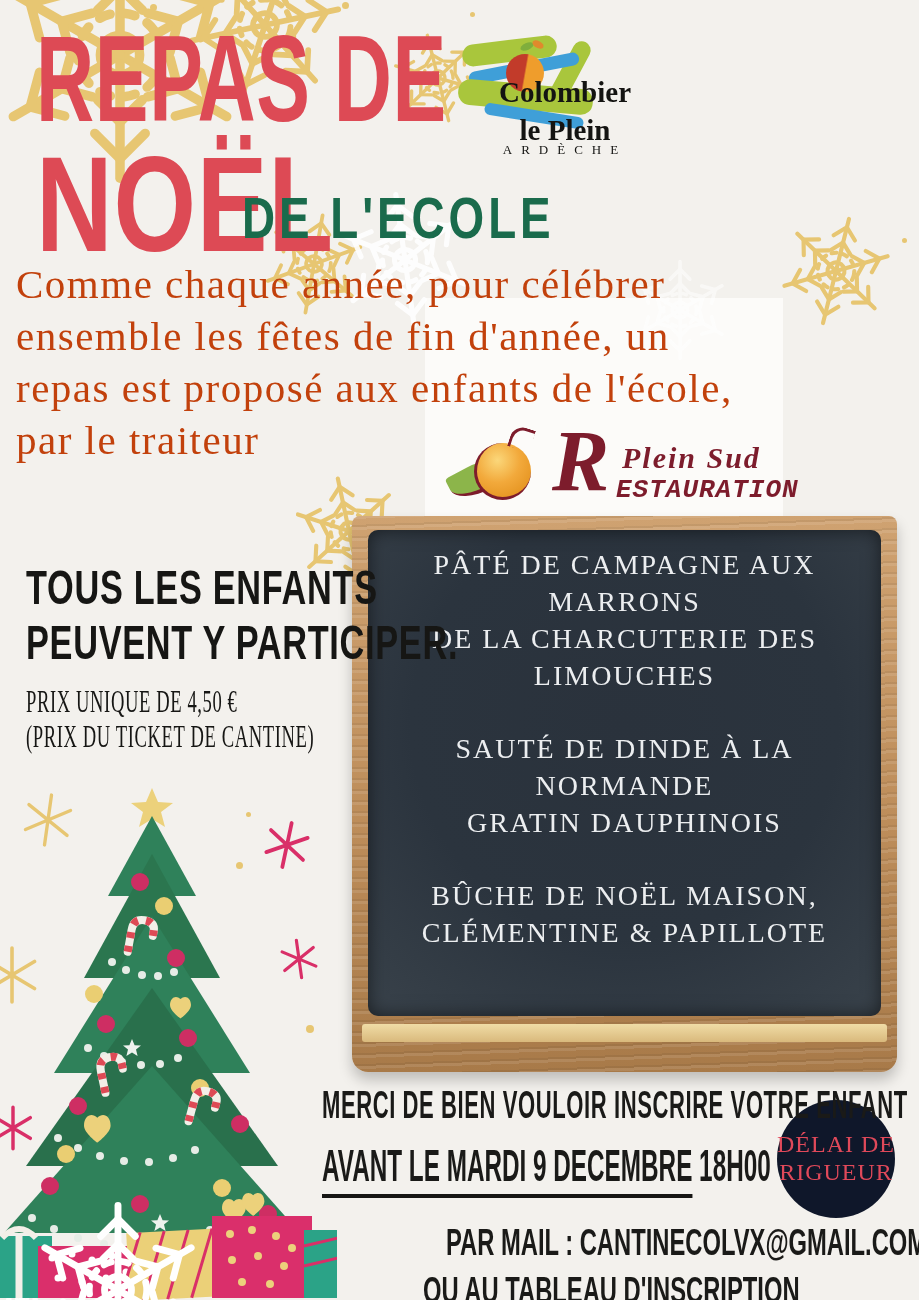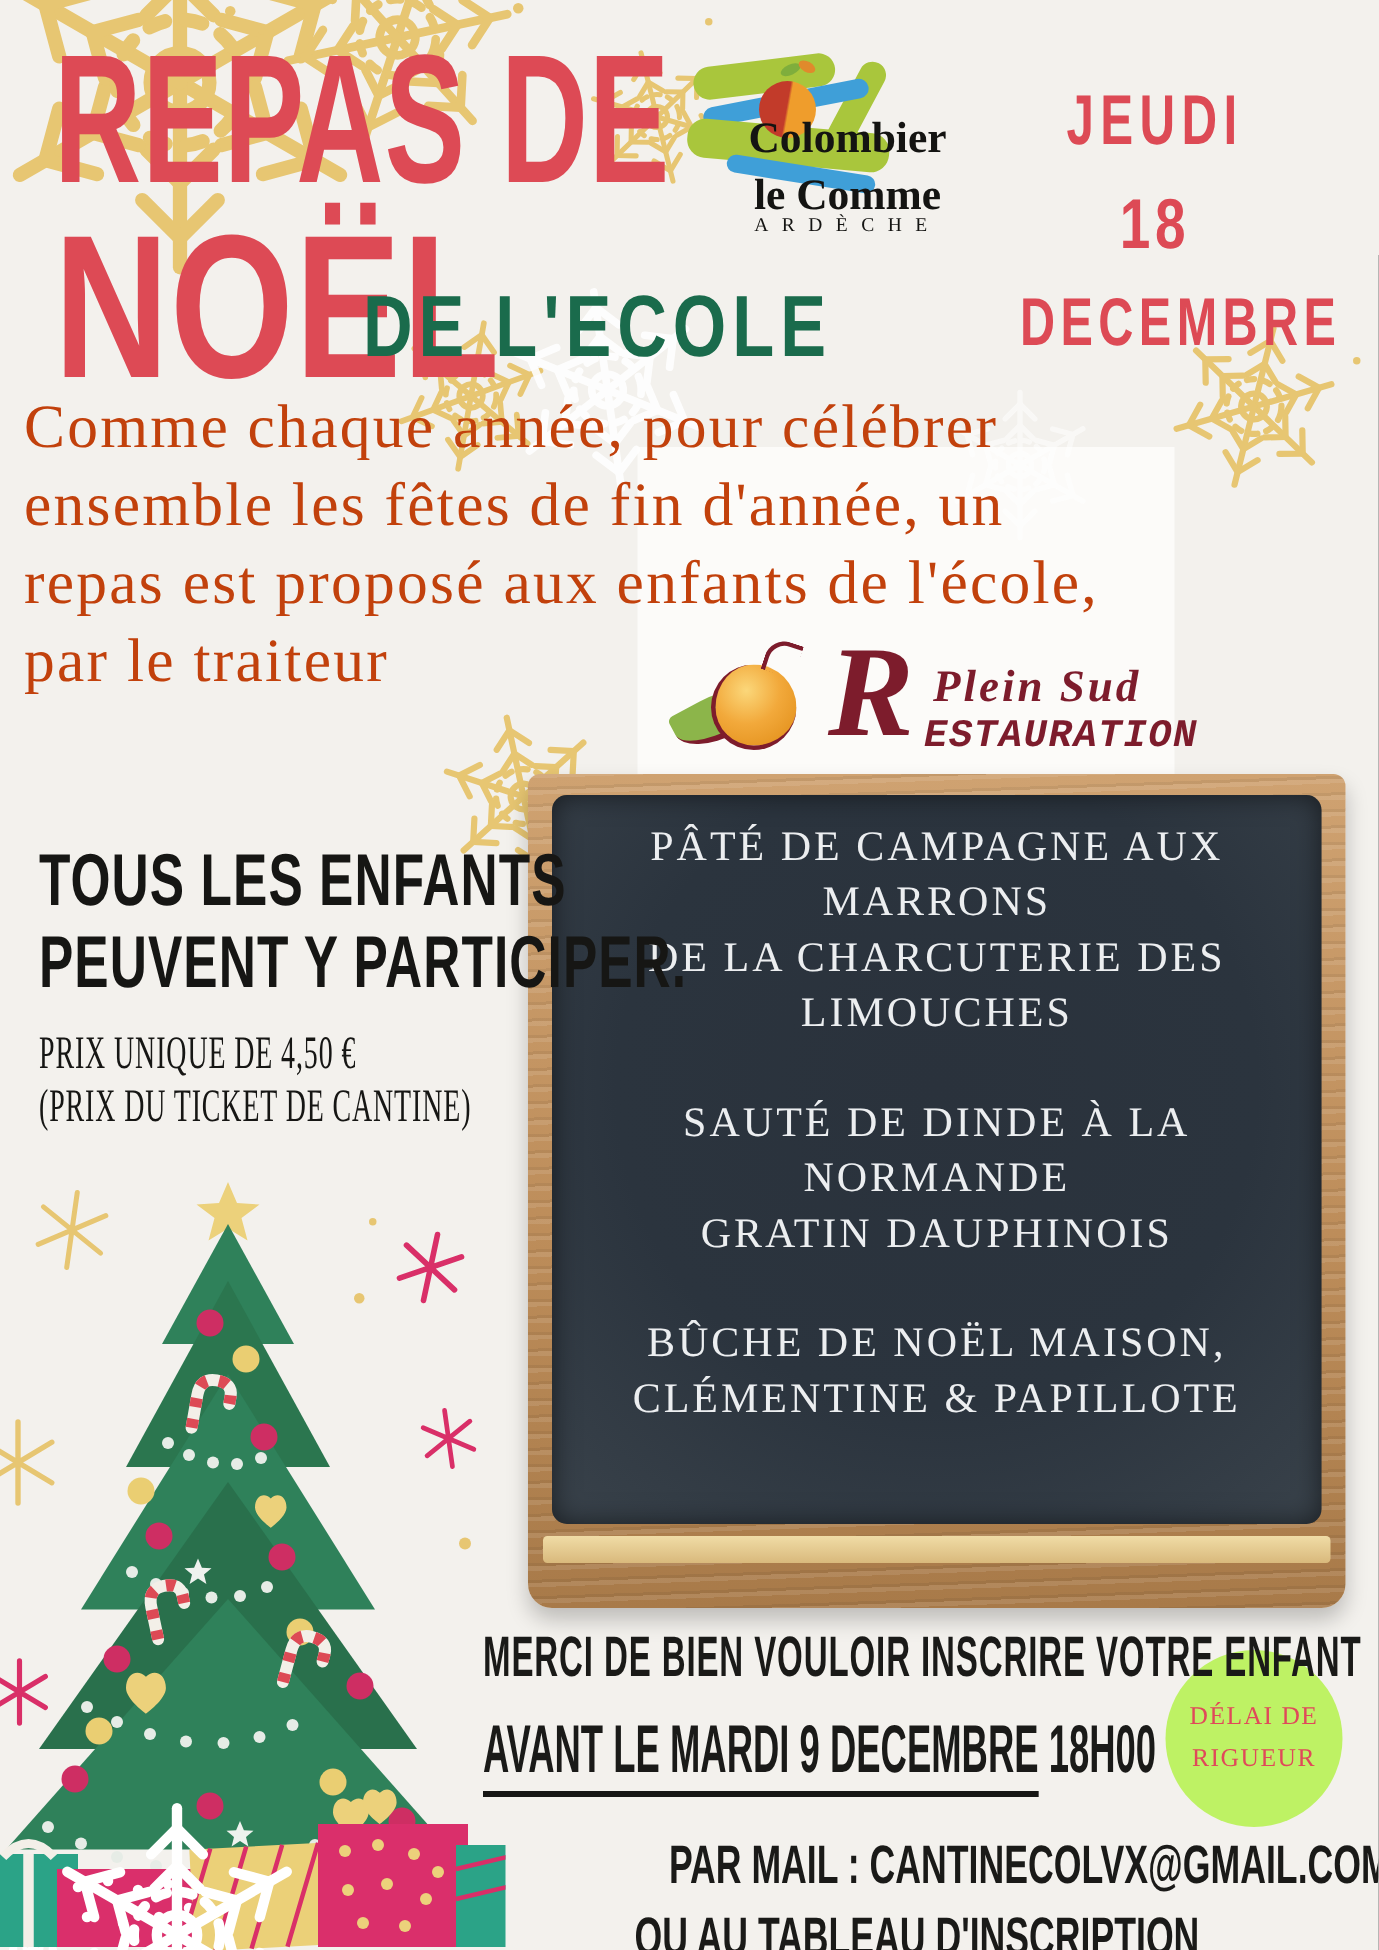--- a/index.html
+++ b/index.html
@@ -79,22 +79,22 @@
 
   
   .footer{position:absolute;left:322px;top:1084px;width:578px;}
   .f1{font-size:38px;font-weight:bold;letter-spacing:1px;transform:scaleX(.58);transform-origin:left top;
       display:block;white-space:nowrap;}
   .f2{margin-top:13px;font-size:45px;font-weight:bold;display:block;white-space:nowrap;
       transform:scaleX(.54);transform-origin:left top;}
   .f2 .ul{border-bottom:4px solid #161614;padding-bottom:3px;}
   .fmail{margin-top:30px;font-size:36px;font-weight:bold;text-align:center;width:100%;text-decoration:underline;}
   .fmail .nw{transform:scaleX(.66);transform-origin:center top;}
-  .badge{position:absolute;left:455px;top:16px;width:118px;height:118px;border-radius:50%;background:#bef264;
-         text-align:center;font-family:"Liberation Serif",serif;color:#e0495a;font-size:17px;line-height:28px;
+  .badge{position:absolute;left:455px;top:16px;width:118px;height:118px;border-radius:50%;background:#0f172a;
+         text-align:center;font-family:"Liberation Serif",serif;color:#e0495a;font-size:24px;line-height:28px;
          padding-top:30px;box-sizing:border-box;letter-spacing:1px;}
   .tree{position:absolute;left:-8px;top:786px;width:345px;height:515px;}
 </style>
 </head>
 <body>
 
 <div class="poster">
 
   <svg width="0" height="0" style="position:absolute" aria-hidden="true">
     <defs>
@@ -184,29 +184,24 @@
   <div class="mlogo">
     <div class="stroke" style="left:22px;top:10px;width:95px;height:22px;background:#a9c63c;transform:rotate(-7deg)"></div>
     <div class="stroke" style="left:120px;top:8px;width:18px;height:72px;background:#a9c63c;transform:rotate(28deg)"></div>
     <div class="stroke" style="left:28px;top:32px;width:112px;height:13px;background:#3f9fd8;transform:rotate(-11deg)"></div>
     <div class="stroke" style="left:18px;top:54px;width:135px;height:26px;background:#a9c63c;transform:rotate(5deg)"></div>
     <div class="stroke" style="left:44px;top:80px;width:100px;height:12px;background:#3f9fd8;transform:rotate(9deg)"></div>
     <div class="leaf1"></div>
     <div class="leaf2"></div>
     <div class="peach"></div>
     <div class="mlogo-text" style="top:46px;font-size:29px">Colombier</div>
-    <div class="mlogo-text" style="top:84px;font-size:29px">le Comme</div>
+    <div class="mlogo-text" style="top:84px;font-size:29px">le Plein</div>
     <div class="mlogo-text" style="top:112px;font-size:13px;letter-spacing:9px;font-weight:normal">ARDÈCHE</div>
   </div>
 
-  <div class="date-block">
-    <span class="d1">JEUDI</span>
-    <span class="d2">18</span>
-    <span class="d3">DECEMBRE</span>
-  </div>
 
   <div class="intro">
     <span>Comme chaque année, pour célébrer</span>
     <span>ensemble les fêtes de fin d'année, un</span>
     <span>repas est proposé aux enfants de l'école,</span>
     <span>par le traiteur</span>
   </div>
 
   <div class="pleinsud">
     <div class="ps-leaf"></div>

